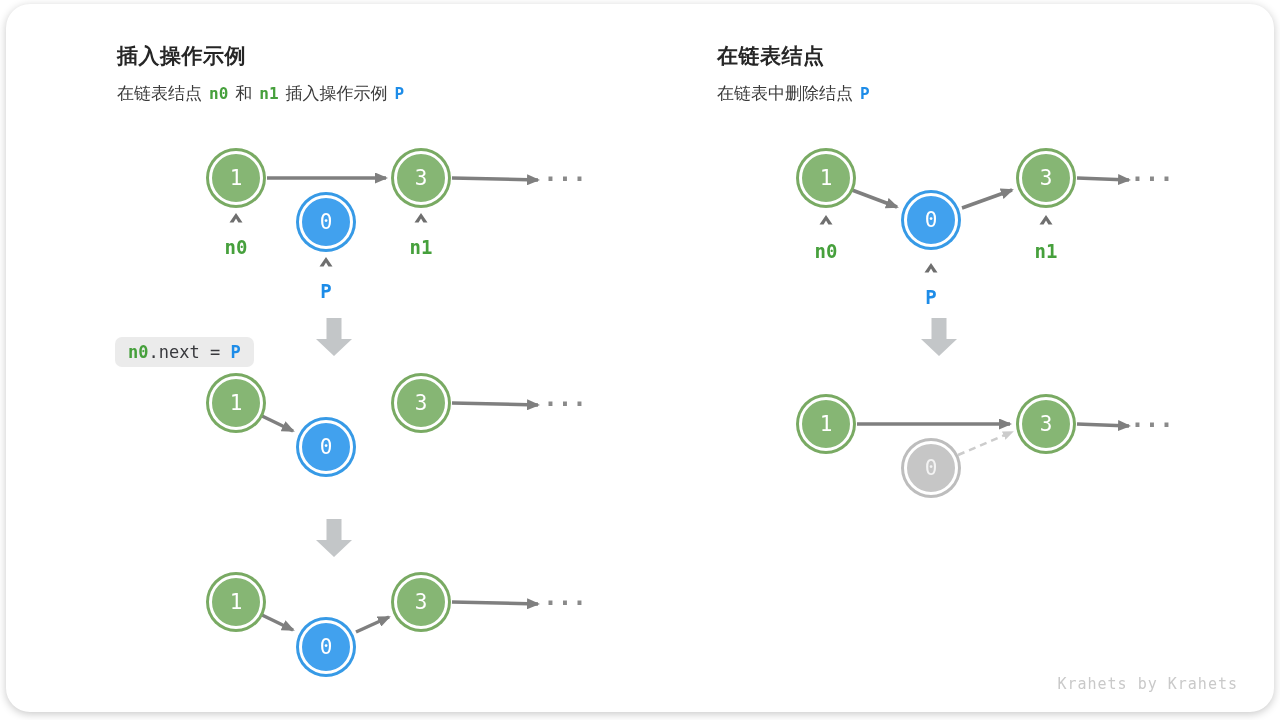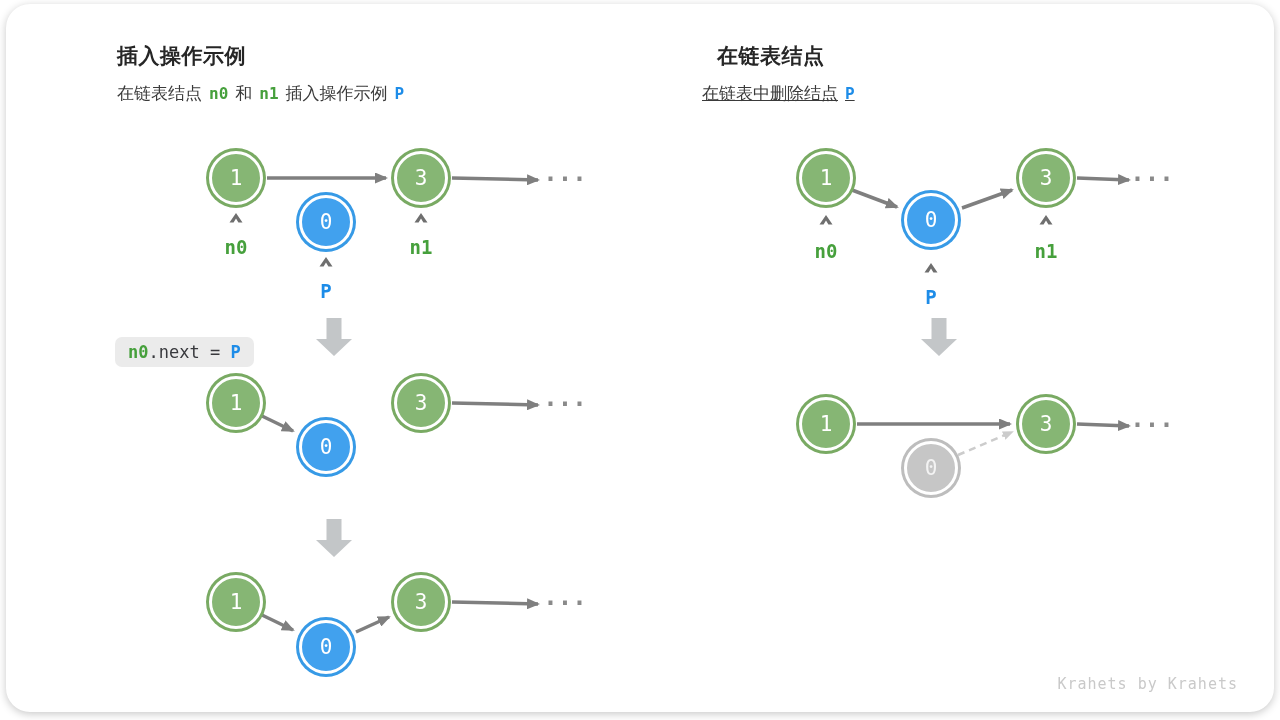--- a/index.html
+++ b/index.html
@@ -128,21 +128,21 @@
     </div>
   <div class="node node-green" style="left:394px;top:575px;">
       <span class="node-val">3</span>
     </div>
   <div class="node node-blue" style="left:299px;top:620px;">
       <span class="node-val">0</span>
     </div>
   <span class="dots" style="left:565px;top:585px;">...</span>
 
   <h2 class="sec-title" style="left:717px;top:42px;">在链表结点</h2>
-  <p class="sec-sub" style="left:702px;top:82px;text-decoration:underline;">
+  <p class="sec-sub" style="left:717px;top:82px;">
     <span>在链表中删除结点</span><span class="tok-code tok-blue">P</span>
   </p>
 
   <div class="node node-green" style="left:799px;top:151px;">
       <span class="node-val">1</span>
     </div>
   <div class="node node-green" style="left:1019px;top:151px;">
       <span class="node-val">3</span>
     </div>
   <div class="node node-blue" style="left:904px;top:193px;">

